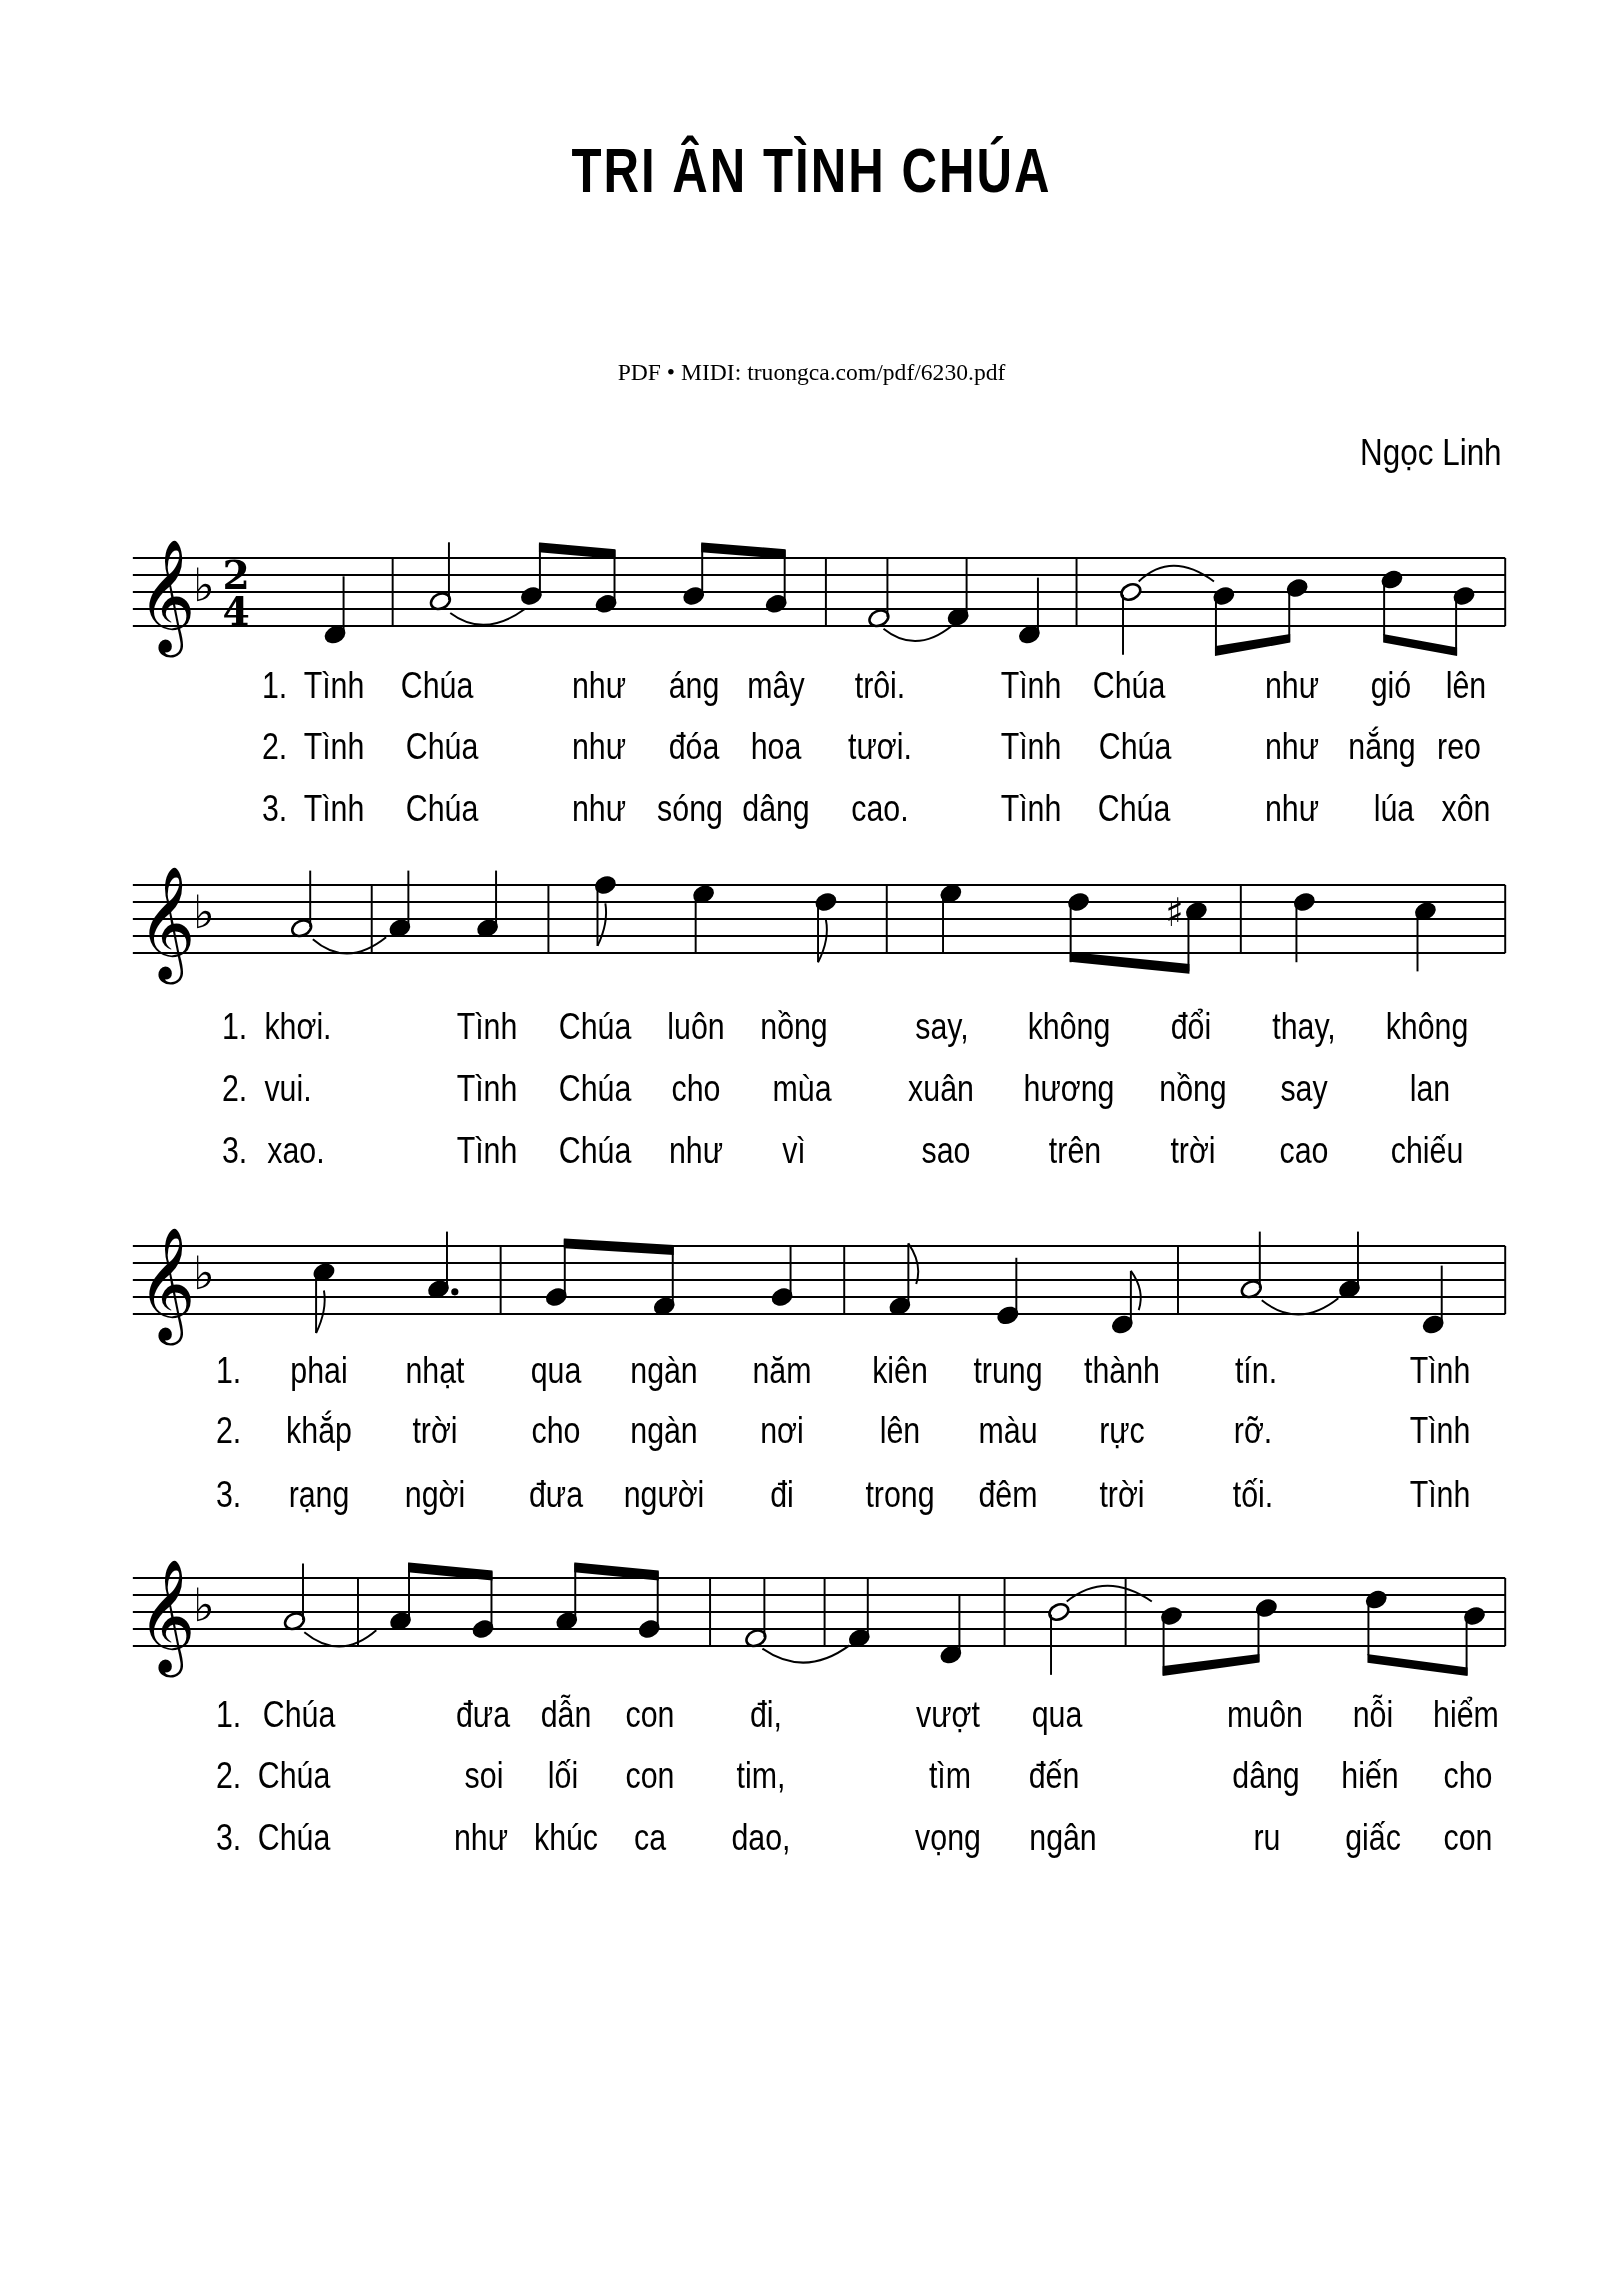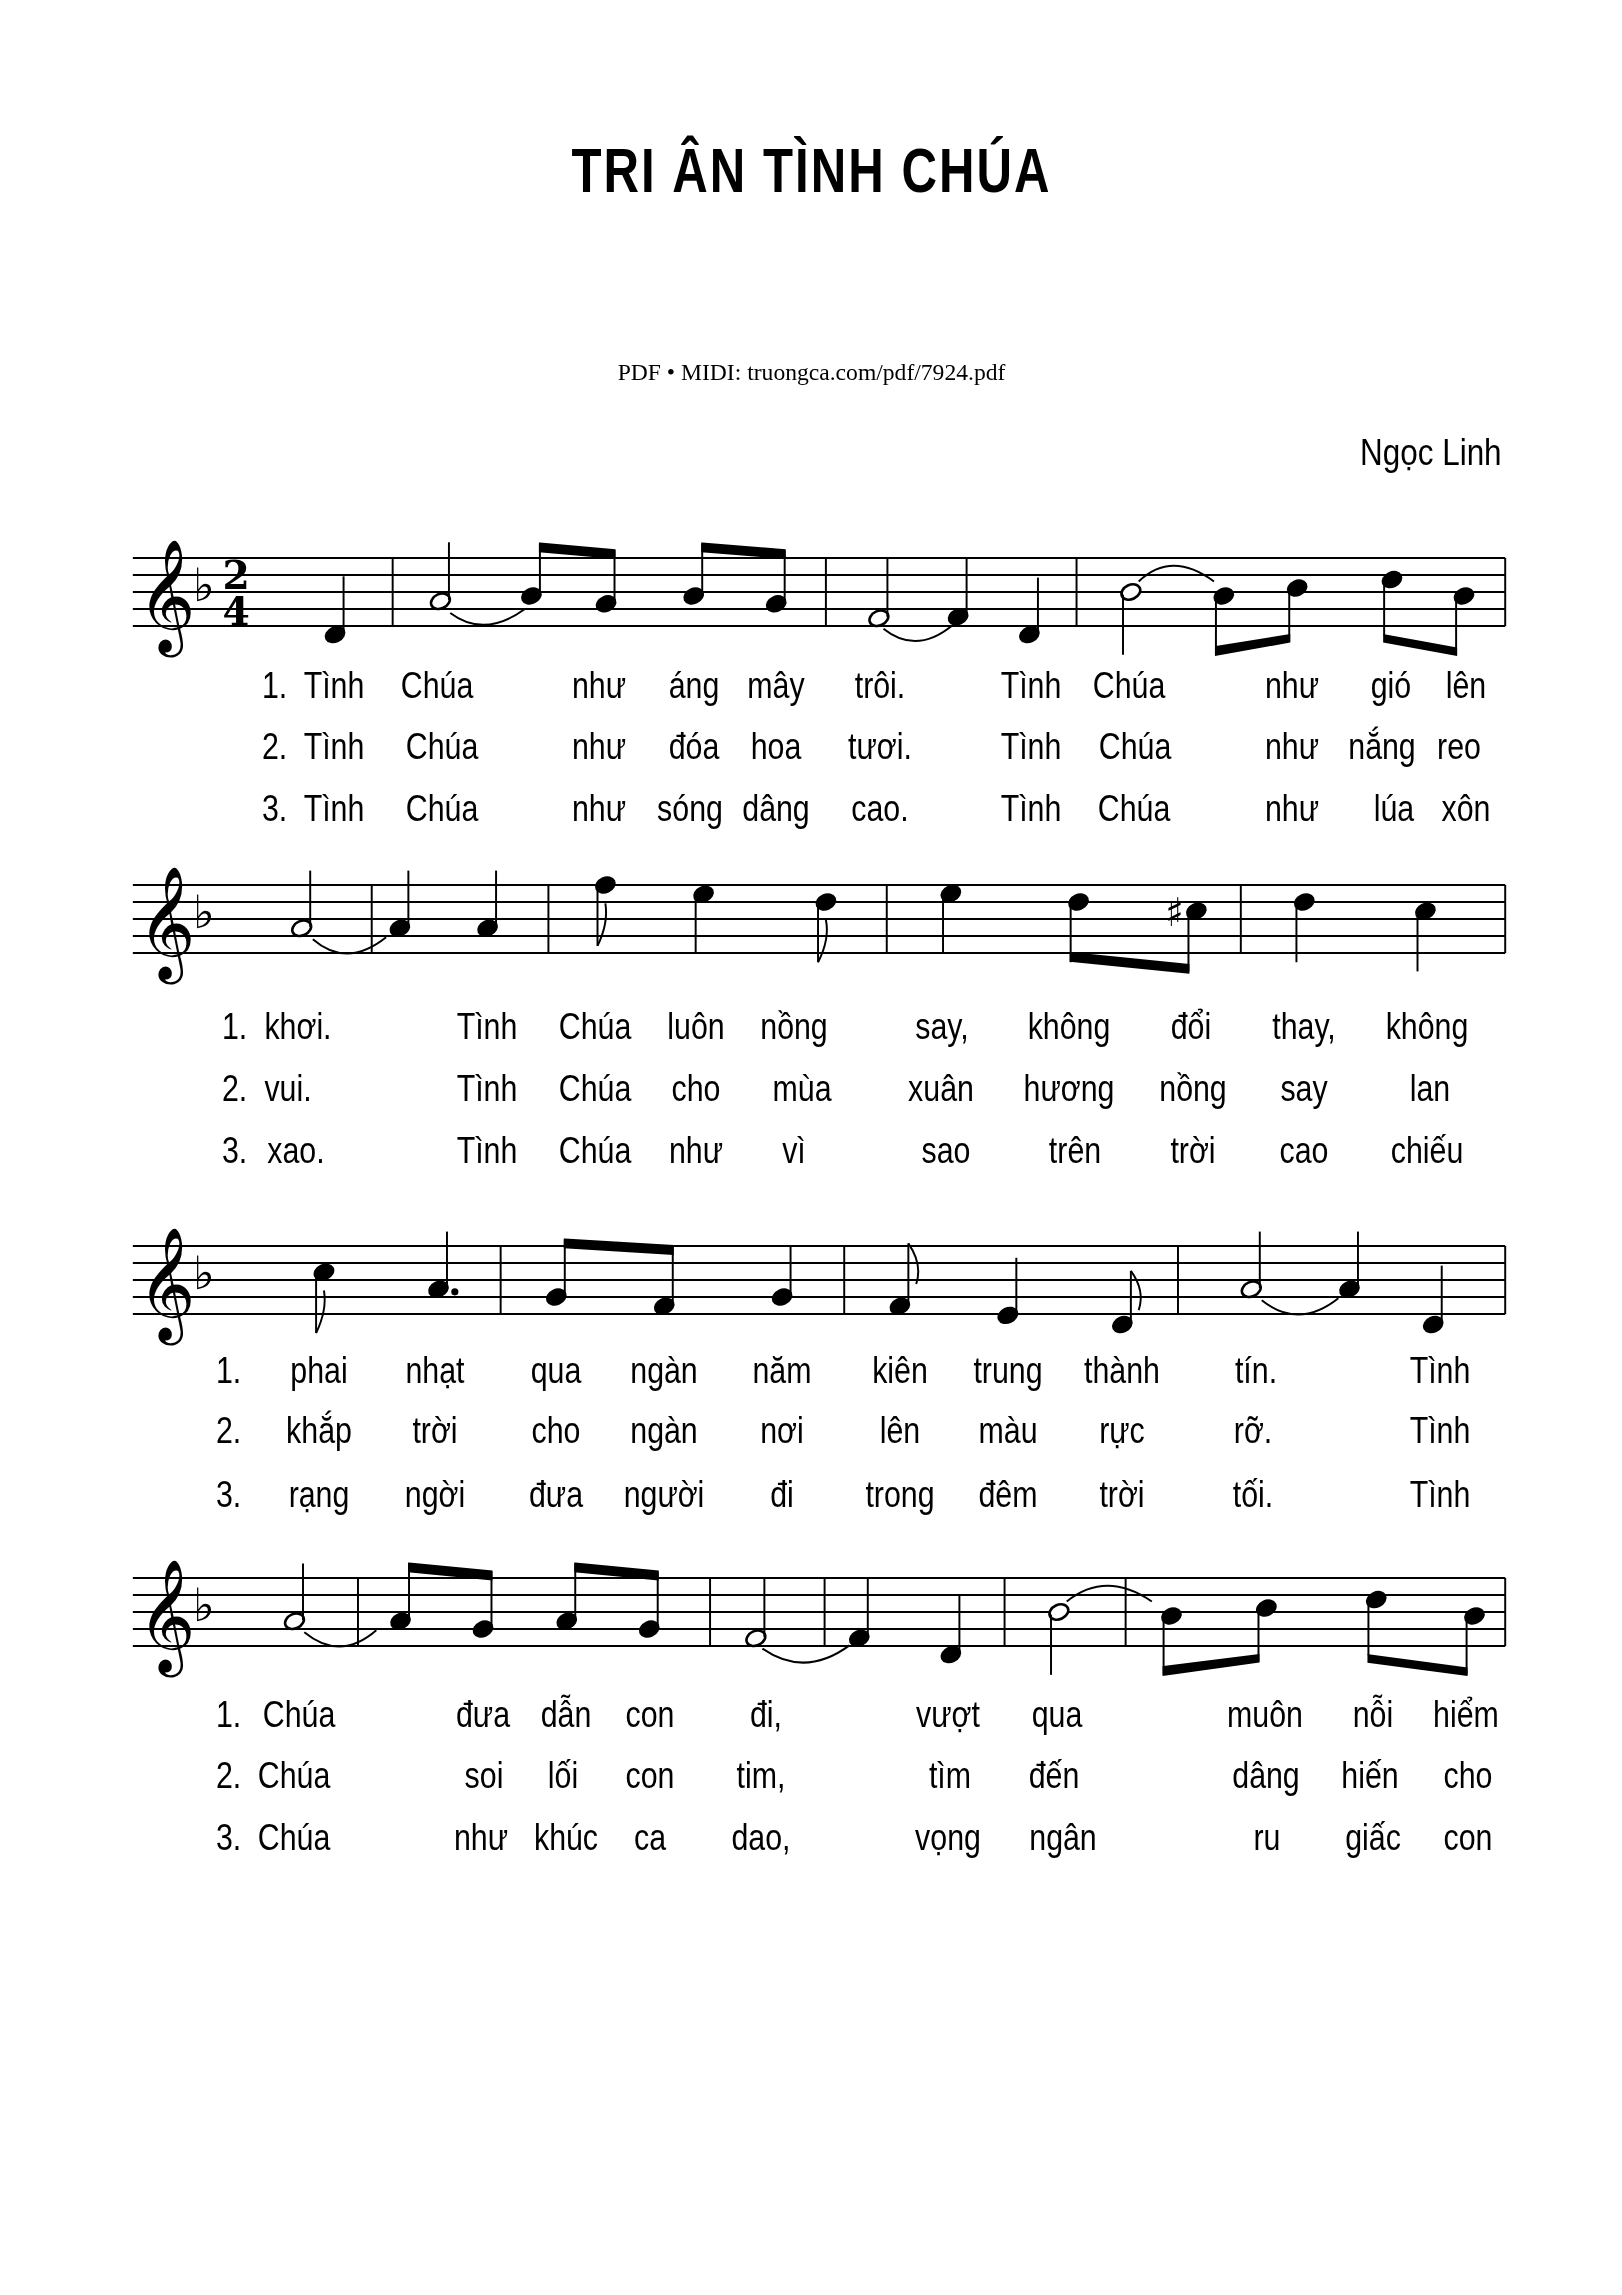--- a/index.html
+++ b/index.html
@@ -10,21 +10,21 @@
   .system{position:absolute;left:0;width:1623px;}
   svg.staff{position:absolute;left:0;top:0;}
   .lyric-row{position:absolute;left:0;width:1623px;height:46px;}
   .syl{position:absolute;font-size:37px;white-space:nowrap;transform:translateX(-50%) scaleX(0.82);line-height:46px;}
   .vnum{position:absolute;font-size:37px;line-height:46px;transform:scaleX(0.82);transform-origin:left;}
 </style>
 </head>
 <body>
 
 <div class="title">TRI ÂN TÌNH CHÚA</div>
-<div class="source">PDF • MIDI: truongca.com/pdf/7924.pdf</div>
+<div class="source">PDF • MIDI: truongca.com/pdf/6230.pdf</div>
 <div class="composer">Ngọc Linh</div>
 
 <div class="system" style="top:537px;height:301px;">
   <svg class="staff" width="1623" height="131" viewBox="0 0 2480 200">
     <g stroke="#000" stroke-width="3">
       <line x1="203" y1="32" x2="2300" y2="32"></line>
         <line x1="203" y1="58" x2="2300" y2="58"></line>
         <line x1="203" y1="84" x2="2300" y2="84"></line>
         <line x1="203" y1="110" x2="2300" y2="110"></line>
         <line x1="203" y1="136" x2="2300" y2="136"></line>

